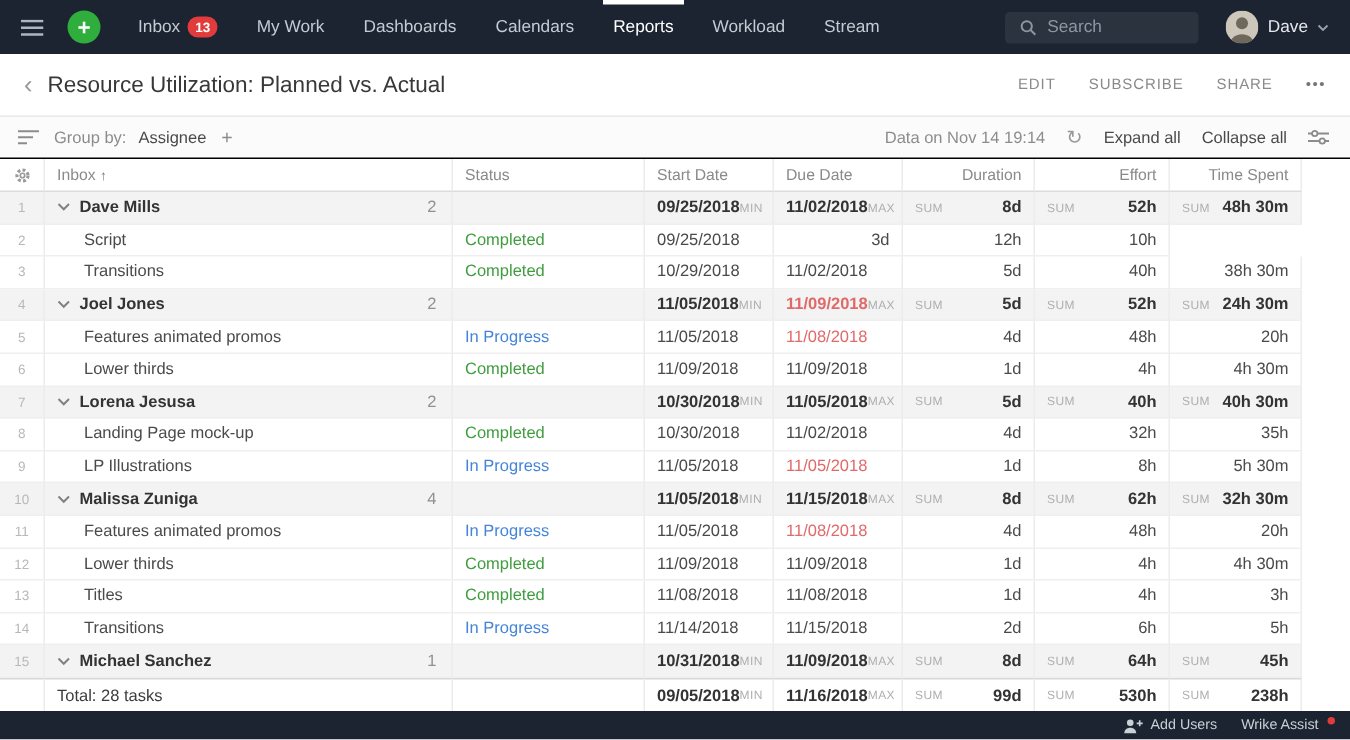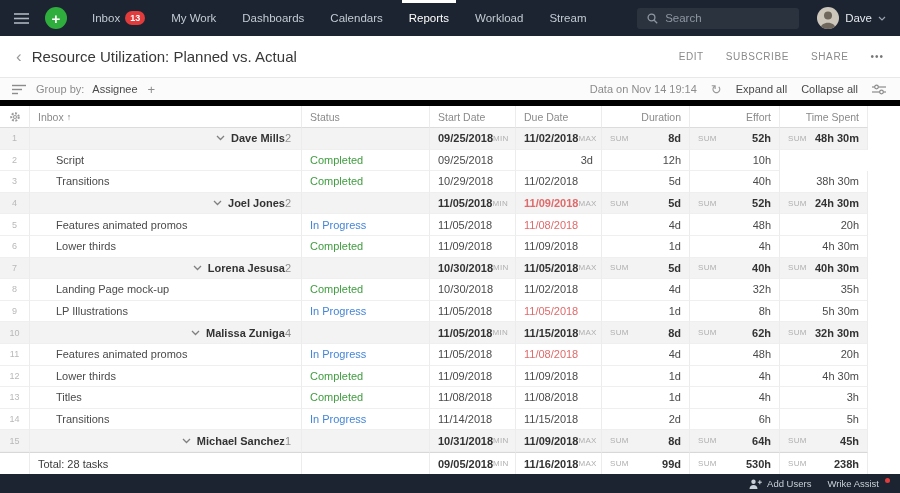--- a/index.html
+++ b/index.html
@@ -8,34 +8,34 @@
 
   
   .topnav{height:36px;background:#1B2430;display:flex;align-items:center;padding:0 14px;color:#C3CBD4;font-size:11.5px}
   .hamburger{margin-right:16px;cursor:pointer;display:flex;align-items:center}
   .plus-btn{width:22px;height:22px;border-radius:50%;background:#2FAE3E;color:#fff;font-size:15px;font-weight:bold;display:flex;align-items:center;justify-content:center;margin-right:12px;cursor:pointer;line-height:1}
   .nav{display:flex;align-items:stretch;height:36px}
   .nav-item{position:relative;display:flex;align-items:center;gap:5px;padding:11px 13px;cursor:pointer;white-space:nowrap}
   .nav-item.active{color:#fff}
   .nav-item.active::before{content:"";position:absolute;top:0;left:6px;right:6px;height:3px;background:#fff}
   .badge{background:#E23B3B;color:#fff;font-size:9px;line-height:1;padding:2.5px 5px;border-radius:8px;font-weight:bold}
-  .search{margin-left:auto;display:flex;align-items:center;gap:7px;background:rgba(255,255,255,.07);border-radius:3px;padding:4.5px 10px;width:162px;color:#8D97A3;cursor:text}
+  .search{margin-left:auto;display:flex;align-items:center;gap:7px;background:rgba(255,255,255,.07);border-radius:3px;padding:4.5px 10px;width:129px;color:#8D97A3;cursor:text}
   .user{display:flex;align-items:center;gap:6px;margin-left:18px;color:#E4E8ED;cursor:pointer}
   .avatar{width:22px;height:22px;border-radius:50%;overflow:hidden;display:block}
 
   
   .card{height:438px;display:flex;flex-direction:column;background:#fff}
   .title-row{height:41px;display:flex;align-items:center;padding:0 16px;gap:10px}
   .back{color:#999;font-size:17px;cursor:pointer;line-height:1}
   h1{font-size:15px;color:#383838;font-weight:normal}
   .actions{margin-left:auto;display:flex;gap:22px;color:#8A8A8A;font-size:10px;letter-spacing:.6px}
   .actions span{cursor:pointer}
   .more{letter-spacing:1px;color:#777}
 
-  .toolbar{height:29px;border-top:1px solid #E8E8E8;border-bottom:6px solid #000000;background:#FBFBFB;display:flex;align-items:center;padding:0 12px;font-size:11px;gap:8px}
+  .toolbar{height:29px;border-top:1px solid #E8E8E8;border-bottom:1px solid #000000;background:#FBFBFB;display:flex;align-items:center;padding:0 12px;font-size:11px;gap:8px}
   .muted{color:#8C8C8C}
   .dark{color:#4A4A4A;cursor:pointer}
   .tb-icon{display:flex;align-items:center;cursor:pointer;margin-right:2px}
   .tb-plus{color:#8C8C8C;font-size:13px;cursor:pointer;margin-left:2px}
   .tb-right{margin-left:auto;display:flex;align-items:center;gap:14px}
   .refresh{color:#999;font-size:13px;cursor:pointer;line-height:1}
 
   
   .table{flex:1;display:flex;flex-direction:column}
   .tgrid{display:grid;grid-template-columns:30px 272px 128px 86px 86px 88px 90px 88px 32px}
@@ -45,21 +45,21 @@
   .thead{height:22px;font-size:10.5px;color:#8A8A8A}
   .thead .cell{border-bottom:1px solid #DCDCDC;cursor:pointer}
   .thead .right{justify-content:flex-end}
   .sort{margin-left:3px;color:#777;font-size:9px}
   .c-num{justify-content:center;padding:0 2px;color:#B8B8B8;font-size:9px}
 
   .tbody{height:324px;display:grid;grid-auto-rows:1fr}
   .trow{font-size:11px;color:#4A4A4A}
   .trow .cell{border-bottom:1px solid #EFEFEF}
   .trow.group .cell{background:#F3F3F3}
-  .c-title{justify-content:flex-end}
+  .c-title{justify-content:space-between}
   .c-title.task{justify-content:flex-start;padding-left:26px}
   .tleft{display:flex;align-items:center}
   .caret{display:flex;align-items:center;margin-right:6px;cursor:pointer}
   .gname{font-weight:bold;color:#333}
   .count{color:#909090;padding-right:2px}
   .c-date{justify-content:space-between}
   .gdate .dt{font-weight:bold;color:#333}
   .c-qty{justify-content:flex-end}
   .gq{justify-content:space-between}
   .group .val,.total-row .val{font-weight:bold;color:#333}

